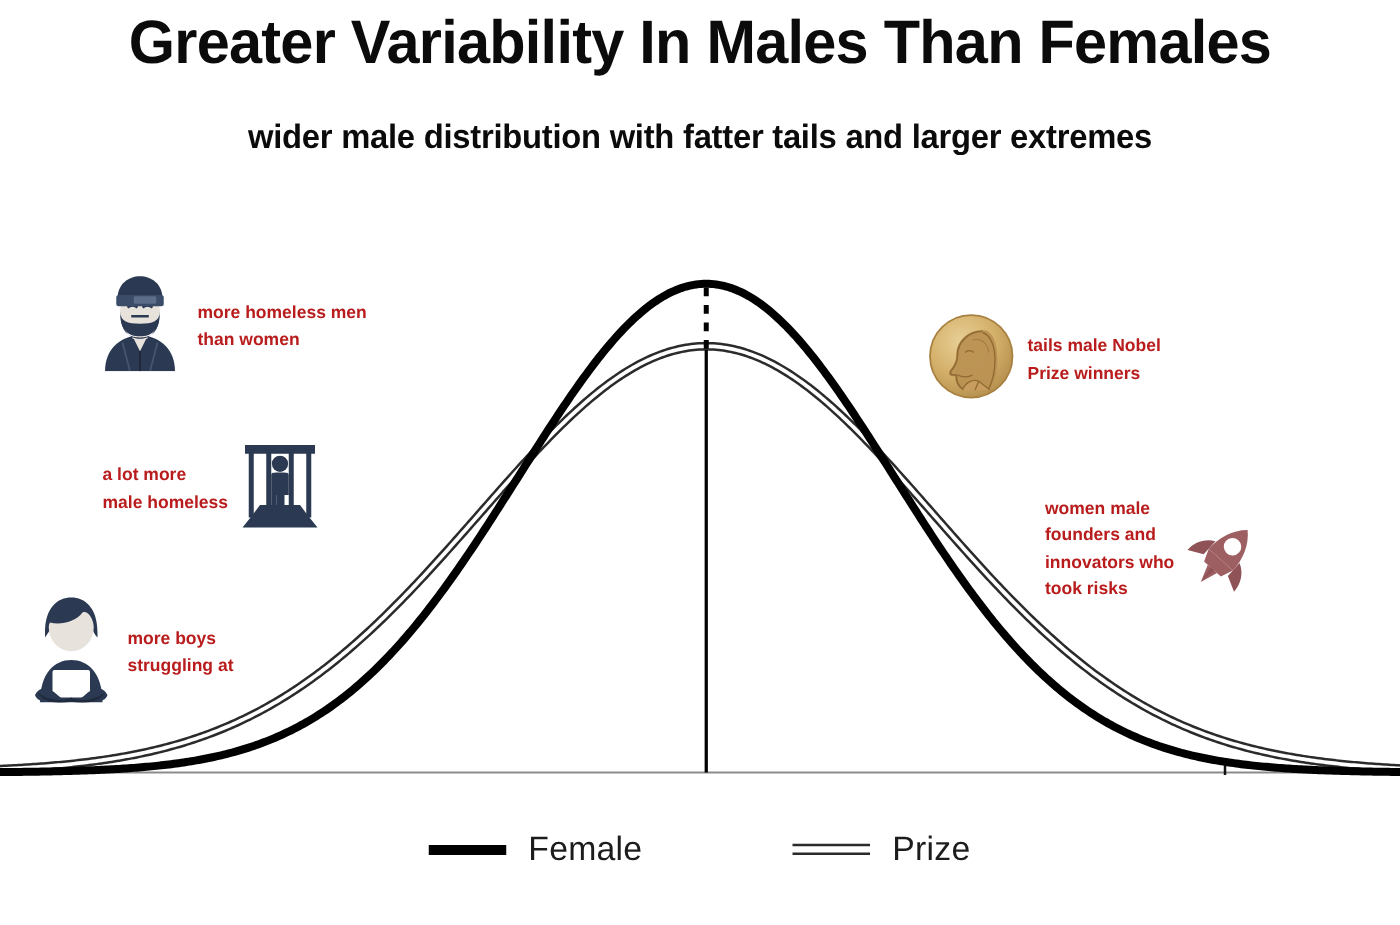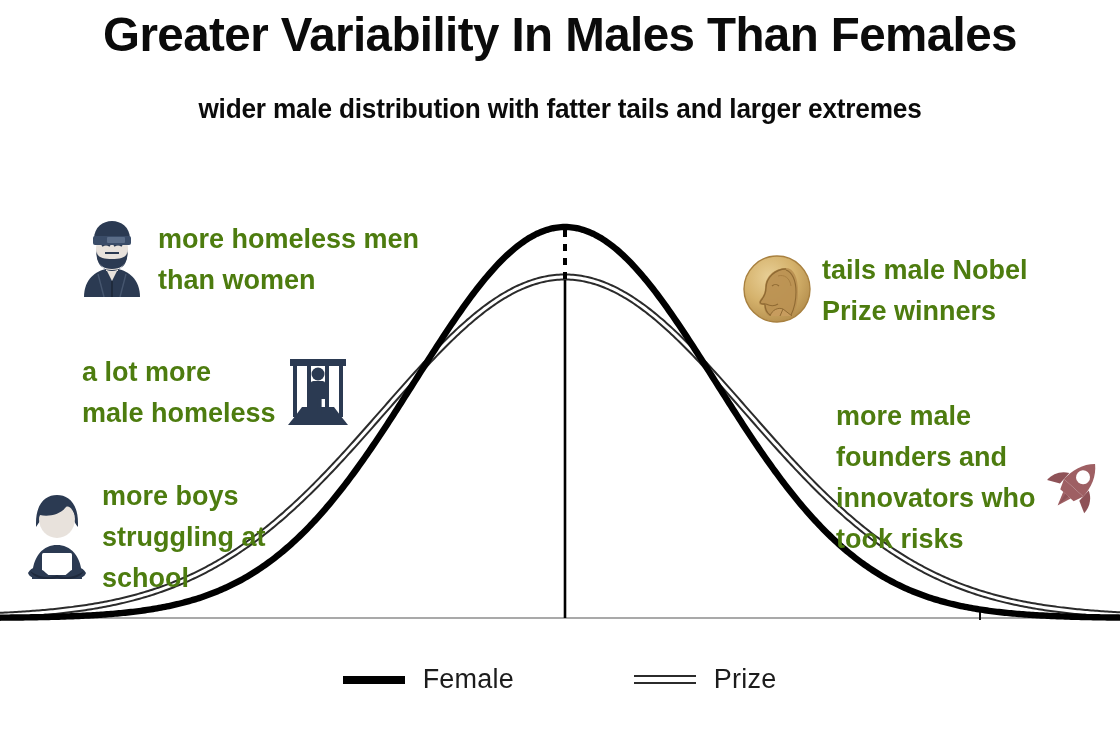--- a/index.html
+++ b/index.html
@@ -60,24 +60,24 @@
   }
 
   
   .annot {
     position: absolute;
     display: flex;
     align-items: center;
     gap: 10px;
   }
   .annot-text {
-    font-size: 27px;
+    font-size: 14px;
     font-weight: 700;
     line-height: 1.52;
-    color: #4d7c0f;
+    color: #b91c1c;
     white-space: nowrap;
   }
   .annot-text .ln { display: block; }
   .t-left   { text-align: left; }
   .t-right  { text-align: left; }
 
   .icon-box { flex: 0 0 auto; display: block; }
 
   
   #legend {
@@ -215,21 +215,20 @@
 
         <rect x="20" y="60" width="30" height="22" rx="1.5" fill="#ffffff"></rect>
 
         <path d="M6 80 C10 72 18 74 24 80 C30 86 40 86 46 80 C52 74 60 72 64 80 C62 86 54 86 48 84 C40 82 30 82 22 84 C16 86 8 86 6 80 Z" fill="#2b3a52"></path>
         <path d="M8 78 C16 84 28 86 35 82 C42 86 54 84 62 78 C58 86 44 88 35 85 C26 88 12 86 8 78 Z" fill="#1f2a3d"></path>
       </svg>
     </span>
     <span class="annot-text t-left">
       <span class="ln">more boys</span>
       <span class="ln">struggling at</span>
-      <span class="ln">school</span>
     </span>
   </div>
 
   <div class="annot" style="left:742px; top:250px;">
     <span class="icon-box">
       <svg width="70" height="70" viewBox="0 0 70 70" xmlns="http://www.w3.org/2000/svg">
         <defs>
           <radialGradient id="goldGrad" cx="38%" cy="32%" r="72%">
             <stop offset="0%" stop-color="#e8cf96"></stop>
             <stop offset="55%" stop-color="#d5b26c"></stop>
@@ -252,21 +251,21 @@
       </svg>
     </span>
     <span class="annot-text t-left">
       <span class="ln">tails male Nobel</span>
       <span class="ln">Prize winners</span>
     </span>
   </div>
 
   <div class="annot" style="left:836px; top:396px;">
     <span class="annot-text t-right">
-      <span class="ln">more male</span>
+      <span class="ln">women male</span>
       <span class="ln">founders and</span>
       <span class="ln">innovators who</span>
       <span class="ln">took risks</span>
     </span>
     <span class="icon-box" style="margin-top:16px;">
       <svg width="62" height="62" viewBox="0 0 62 62" xmlns="http://www.w3.org/2000/svg">
         <g transform="rotate(42 31 31)">
 
           <path d="M31 4 C40 12 44 24 44 36 L18 36 C18 24 22 12 31 4 Z" fill="#9e5f63"></path>
 

